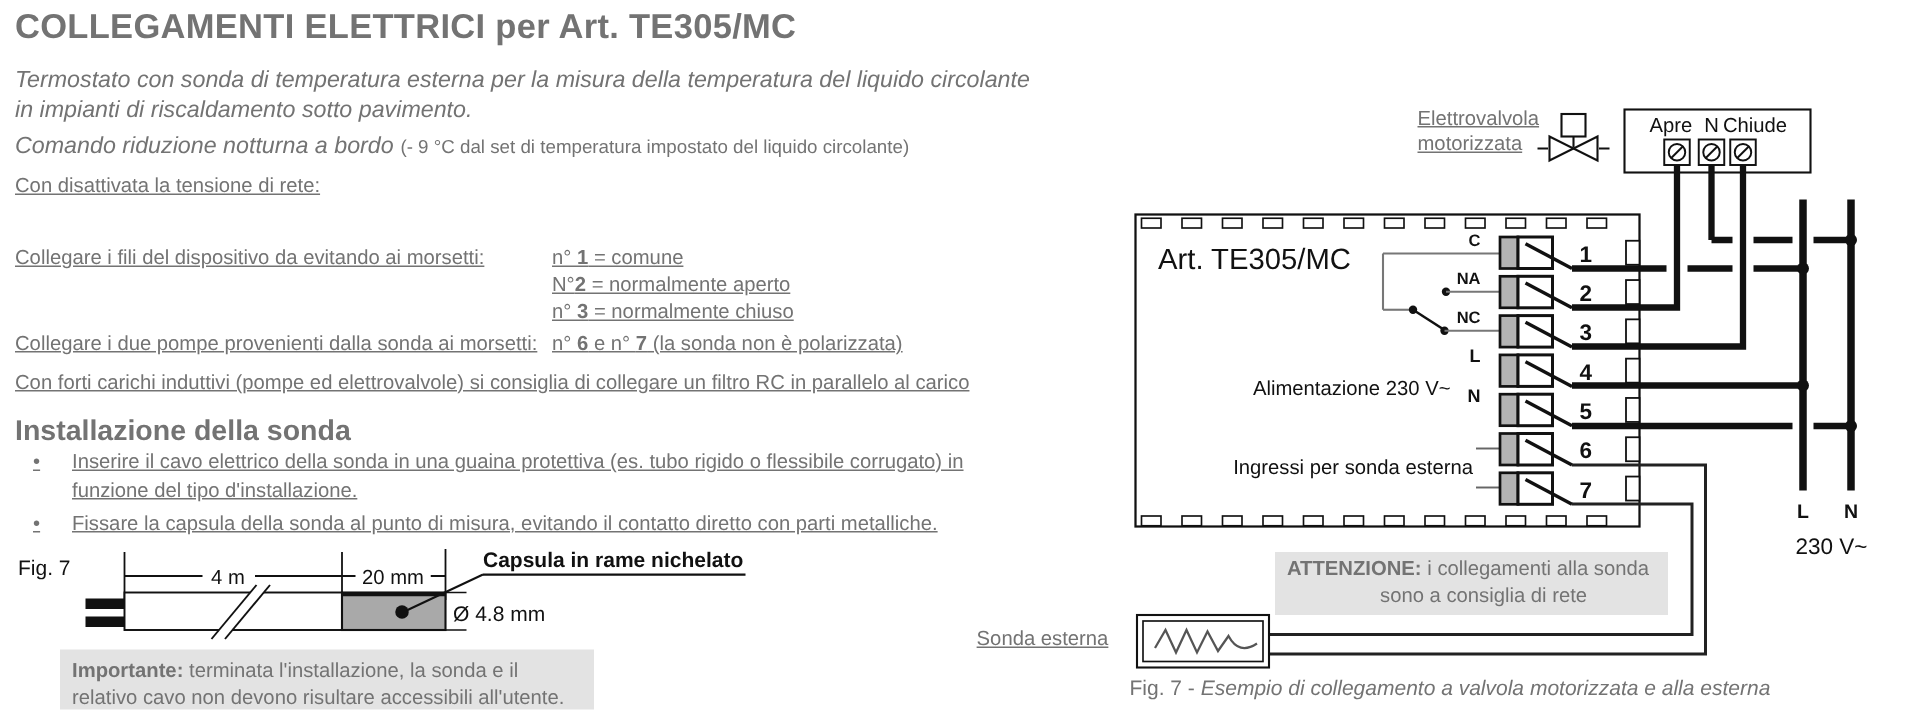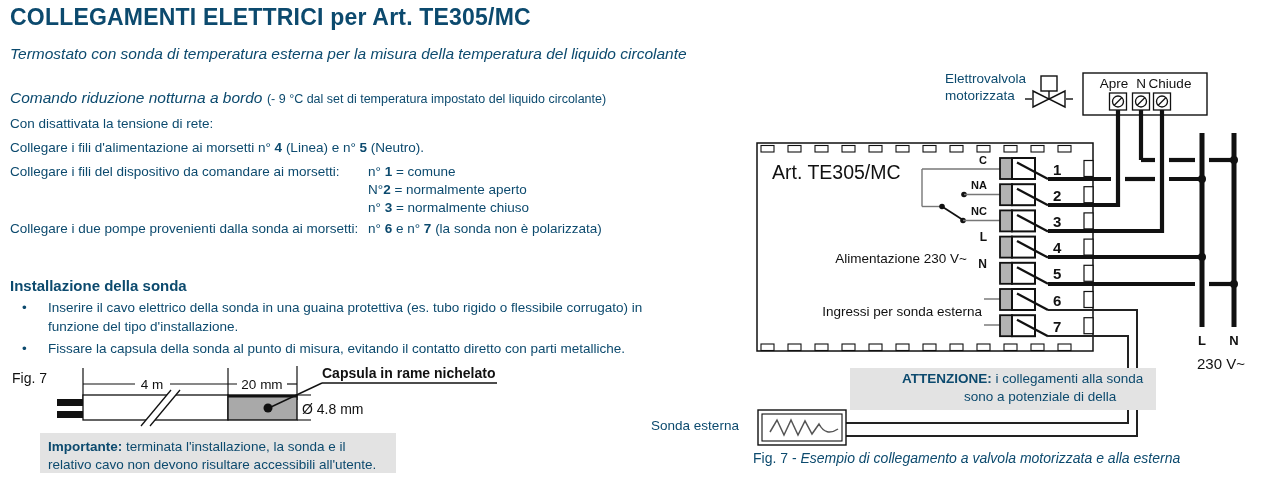--- a/index.html
+++ b/index.html
@@ -1,53 +1,54 @@
 <!DOCTYPE html>
 <html><head>
 <meta charset="utf-8">
 <style>
   html,body{margin:0;padding:0;background:#fff;}
   .page{position:relative;width:1270px;height:481px;background:#fff;overflow:hidden;
-        font-family:"Liberation Sans",sans-serif;color:#0c4a6e;}
+        font-family:"Liberation Sans",sans-serif;color:#737373;}
   .abs{position:absolute;white-space:nowrap;}
   .title{font-size:23px;font-weight:bold;letter-spacing:0.2px;}
   .body15{font-size:15.5px;font-style:italic;}
-  .body13{font-size:13.5px;}
+  .body13{font-size:13.5px;text-decoration:underline;}
   .note{font-size:12.5px;}
-  .h2{font-size:15px;font-weight:bold;}
-  .graybox{position:absolute;background:#e3e3e3;font-size:13.5px;line-height:17.5px;white-space:normal;padding-left:44px;}
+  .h2{font-size:19px;font-weight:bold;}
+  .graybox{position:absolute;background:#e3e3e3;font-size:13.5px;line-height:17.5px;white-space:normal;}
   .caption{font-size:14px;}
   svg text{font-family:"Liberation Sans",sans-serif;fill:#111;}
   b{font-weight:bold;}
 </style>
 </head>
 <body>
 
 <div class="page">
 
   <div class="abs title" style="left:10px;top:4px">COLLEGAMENTI ELETTRICI per Art. TE305/MC</div>
 
   <div class="abs body15" style="left:10px;top:45px">Termostato con sonda di temperatura esterna per la misura della temperatura del liquido circolante</div>
+  <div class="abs body15" style="left:10px;top:65px">in impianti di riscaldamento sotto pavimento.</div>
 
   <div class="abs" style="left:10px;top:89px">
     <span class="body15">Comando riduzione notturna a bordo</span>
     <span class="note">(- 9 °C dal set di temperatura impostato del liquido circolante)</span>
   </div>
 
   <div class="abs body13" style="left:10px;top:116px">Con disattivata la tensione di rete:</div>
-  <div class="abs body13" style="left:10px;top:140px">Collegare i fili d'alimentazione ai morsetti n° <b>4</b> (Linea) e n° <b>5</b> (Neutro).</div>
-
-  <div class="abs body13" style="left:10px;top:164px">Collegare i fili del dispositivo da comandare ai morsetti:</div>
+
+  <div class="abs body13" style="left:10px;top:164px">Collegare i fili del dispositivo da evitando ai morsetti:</div>
   <div class="abs body13" style="left:368px;top:164px">n° <b>1</b> = comune</div>
   <div class="abs body13" style="left:368px;top:182px">N°<b>2</b> = normalmente aperto</div>
   <div class="abs body13" style="left:368px;top:200px">n° <b>3</b> = normalmente chiuso</div>
 
   <div class="abs body13" style="left:10px;top:221px">Collegare i due pompe provenienti dalla sonda ai morsetti:</div>
   <div class="abs body13" style="left:368px;top:221px">n° <b>6</b> e n° <b>7</b> (la sonda non è polarizzata)</div>
 
+  <div class="abs body13" style="left:10px;top:247px">Con forti carichi induttivi (pompe ed elettrovalvole) si consiglia di collegare un filtro RC in parallelo al carico</div>
 
   <div class="abs h2" style="left:10px;top:277px">Installazione della sonda</div>
 
   <div class="abs body13" style="left:22px;top:300px">•</div>
   <div class="abs body13" style="left:48px;top:319px">funzione del tipo d'installazione.</div>
   <div class="abs body13" style="left:48px;top:300px">Inserire il cavo elettrico della sonda in una guaina protettiva (es. tubo rigido o flessibile corrugato) in</div>
 
   <div class="abs body13" style="left:22px;top:341px">•</div>
   <div class="abs body13" style="left:48px;top:341px">Fissare la capsula della sonda al punto di misura, evitando il contatto diretto con parti metalliche.</div>
 
@@ -261,21 +262,21 @@
     <text x="581" y="314" font-size="15" text-anchor="middle">230 V~</text>
   </svg>
 
   <div class="abs body13" style="left:945px;top:71px;line-height:16.5px">
     <div>Elettrovalvola</div>
     <div>motorizzata</div>
   </div>
 
   <div class="graybox" style="left:850px;top:368px;width:262px;height:40px;padding-top:2px">
     <div style="padding-left:8px"><b>ATTENZIONE:</b> i collegamenti alla sonda</div>
-    <div style="padding-left:70px">sono a potenziale di della</div>
+    <div style="padding-left:70px">sono a consiglia di rete</div>
   </div>
 
   <div class="abs body13" style="left:645px;top:418px;width:100px;text-align:center">Sonda esterna</div>
 
   <div class="abs caption" style="left:753px;top:450px">
     <span>Fig. 7 - </span><span style="font-style:italic">Esempio di collegamento a valvola motorizzata e alla esterna</span>
   </div>
 
 </div>
 

